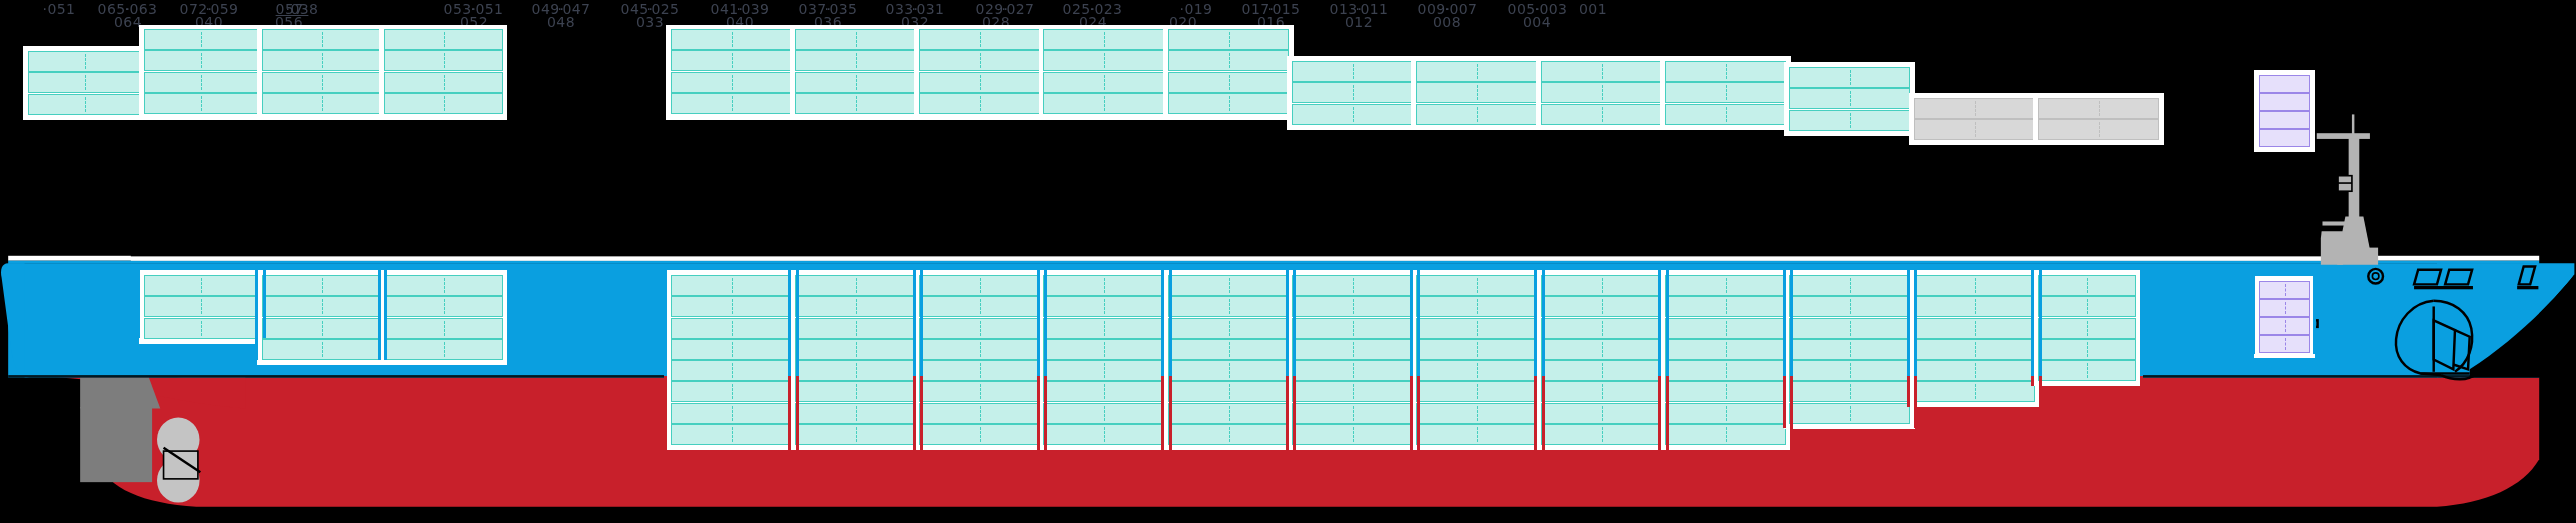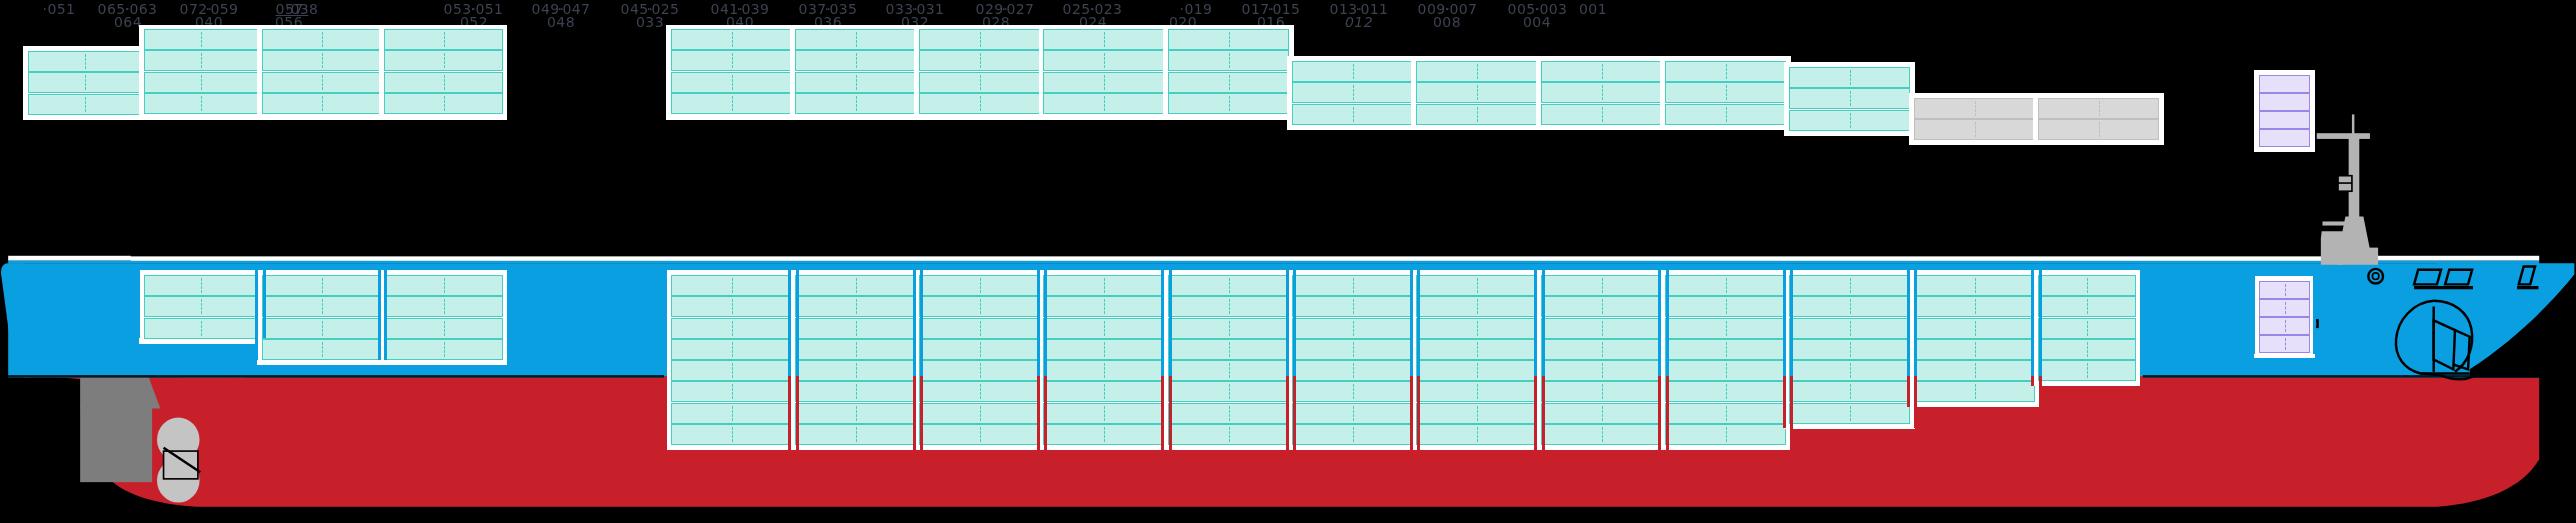--- a/index.html
+++ b/index.html
@@ -92,21 +92,21 @@
       <div class="bay-label row-even" style="left: 474px;">052</div>
       <div class="bay-label row-even" style="left: 561px;">048</div>
       <div class="bay-label row-even" style="left: 650px;">033</div>
       <div class="bay-label row-even" style="left: 740px;">040</div>
       <div class="bay-label row-even" style="left: 828px;">036</div>
       <div class="bay-label row-even" style="left: 915px;">032</div>
       <div class="bay-label row-even" style="left: 996px;">028</div>
       <div class="bay-label row-even" style="left: 1093px;">024</div>
       <div class="bay-label row-even" style="left: 1183px;">020</div>
       <div class="bay-label row-even" style="left: 1271px;">016</div>
-      <div class="bay-label row-even" style="left: 1359px; font-style: italic;">012</div>
+      <div class="bay-label row-even" style="left: 1359px;">012</div>
       <div class="bay-label row-even" style="left: 1447px;">008</div>
       <div class="bay-label row-even" style="left: 1537px;">004</div>
     </div>
 
   <svg class="ship" viewBox="0 0 3150 640" preserveAspectRatio="none">
 
     <path fill="#c8202b" d="M 300 462
              C 240 462, 150 468, 120 490
              C 175 470, 240 470, 300 470
              L 300 462 Z"></path>

